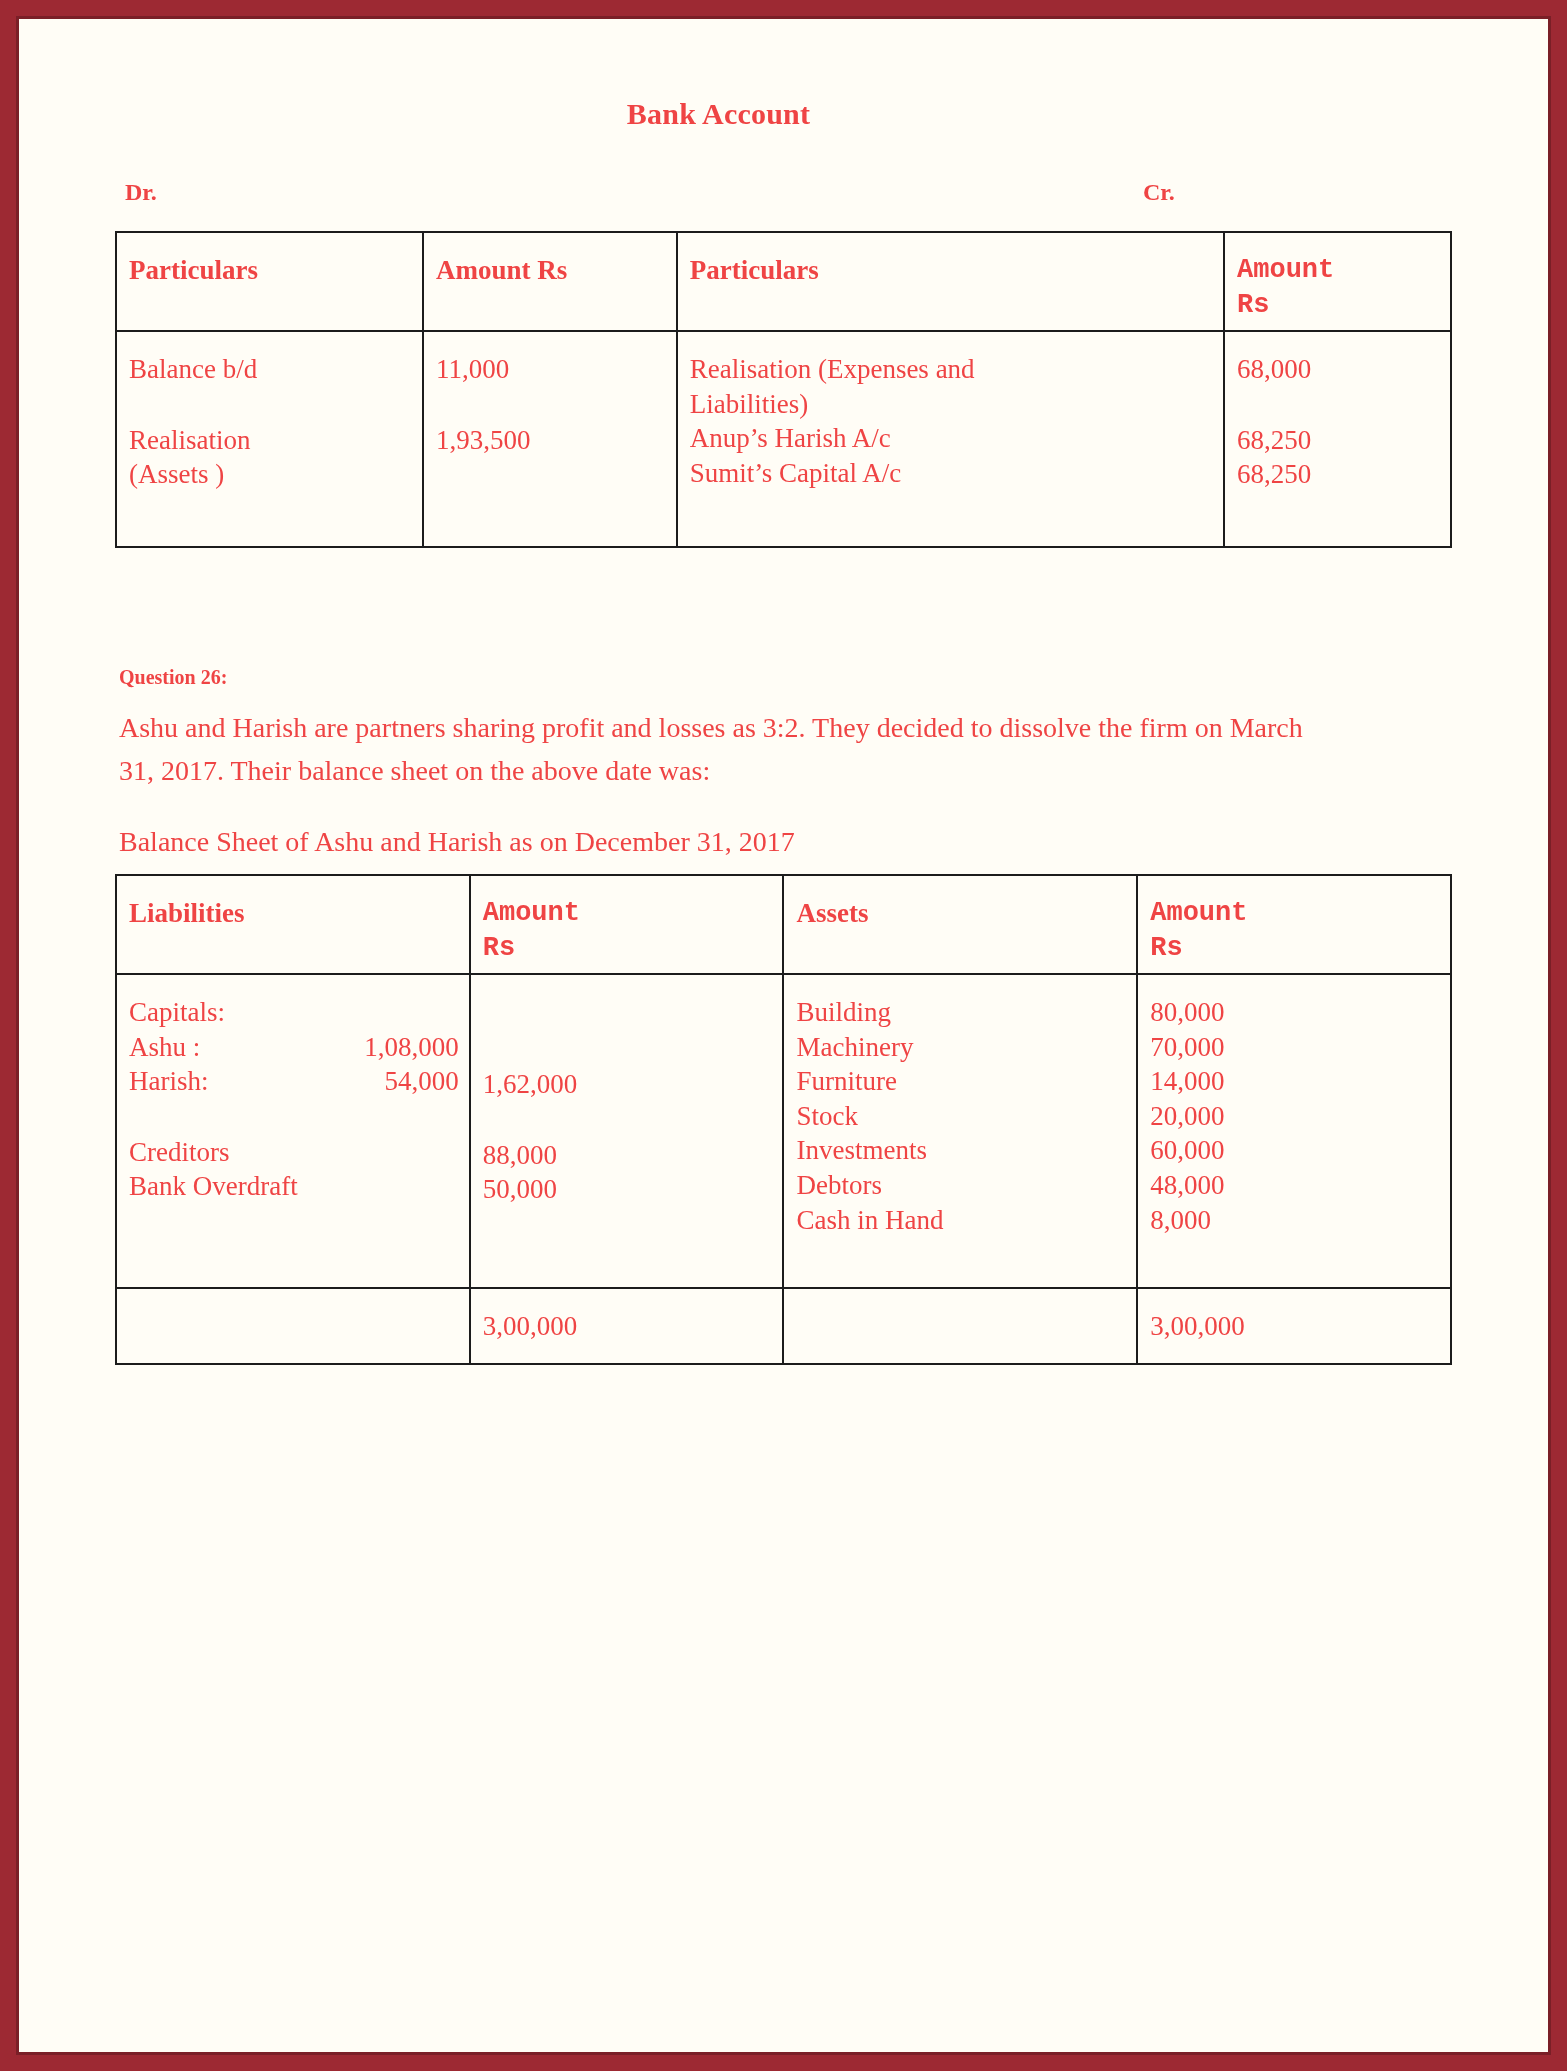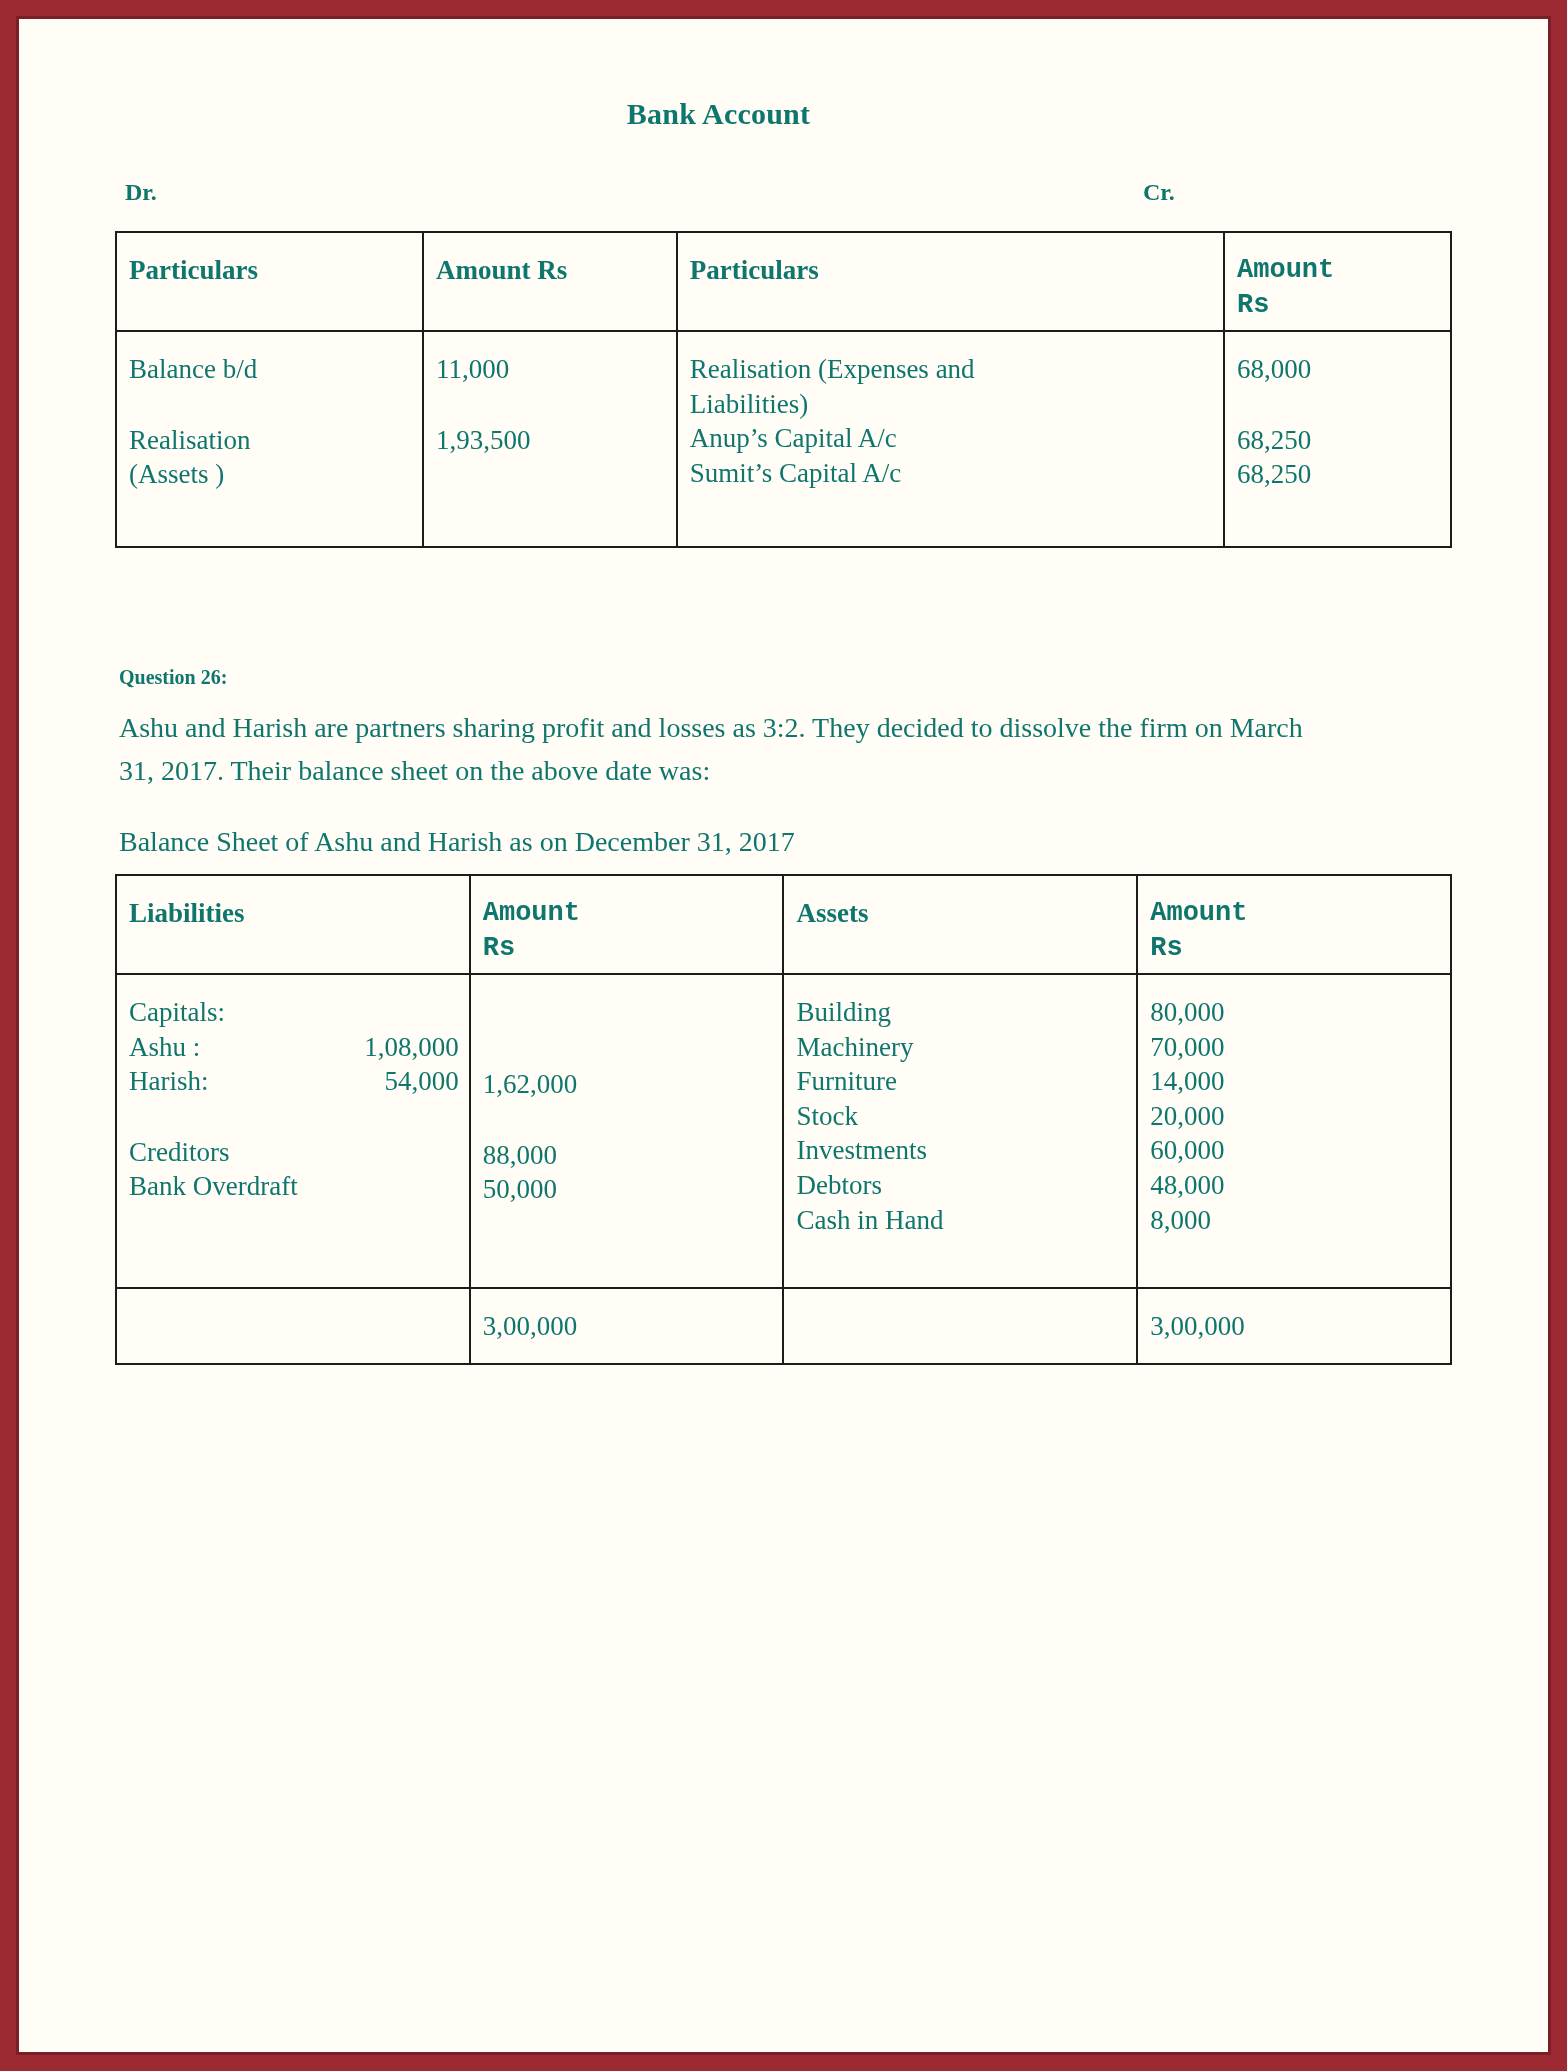--- a/index.html
+++ b/index.html
@@ -27,21 +27,21 @@
     bottom: 16px;
     border: 3px solid #7a1f27;        
     background: #fffdf6;              
     box-sizing: border-box;
   }
   .sheet {
     position: absolute;
     left: 0; top: 0; right: 0; bottom: 0;
     padding: 78px 96px 40px 96px;
     box-sizing: border-box;
-    color: #0f766e;
+    color: #ef4444;
   }
 
   
   .doc-title {
     text-align: center;
     font-weight: bold;
     font-size: 30px;
     letter-spacing: .2px;
     margin: 0 0 48px 0;
     padding-right: 130px;
@@ -166,21 +166,21 @@
               <span class="line">(Assets )</span>
             </td>
             <td>
               <span class="line">11,000</span>
               <span class="line blank"></span>
               <span class="line">1,93,500</span>
             </td>
             <td>
               <span class="line">Realisation (Expenses and</span>
               <span class="line">Liabilities)</span>
-              <span class="line">Anup’s Capital A/c</span>
+              <span class="line">Anup’s Harish A/c</span>
               <span class="line">Sumit’s Capital A/c</span>
             </td>
             <td>
               <span class="line">68,000</span>
               <span class="line blank"></span>
               <span class="line">68,250</span>
               <span class="line">68,250</span>
             </td>
           </tr>
         </tbody>

